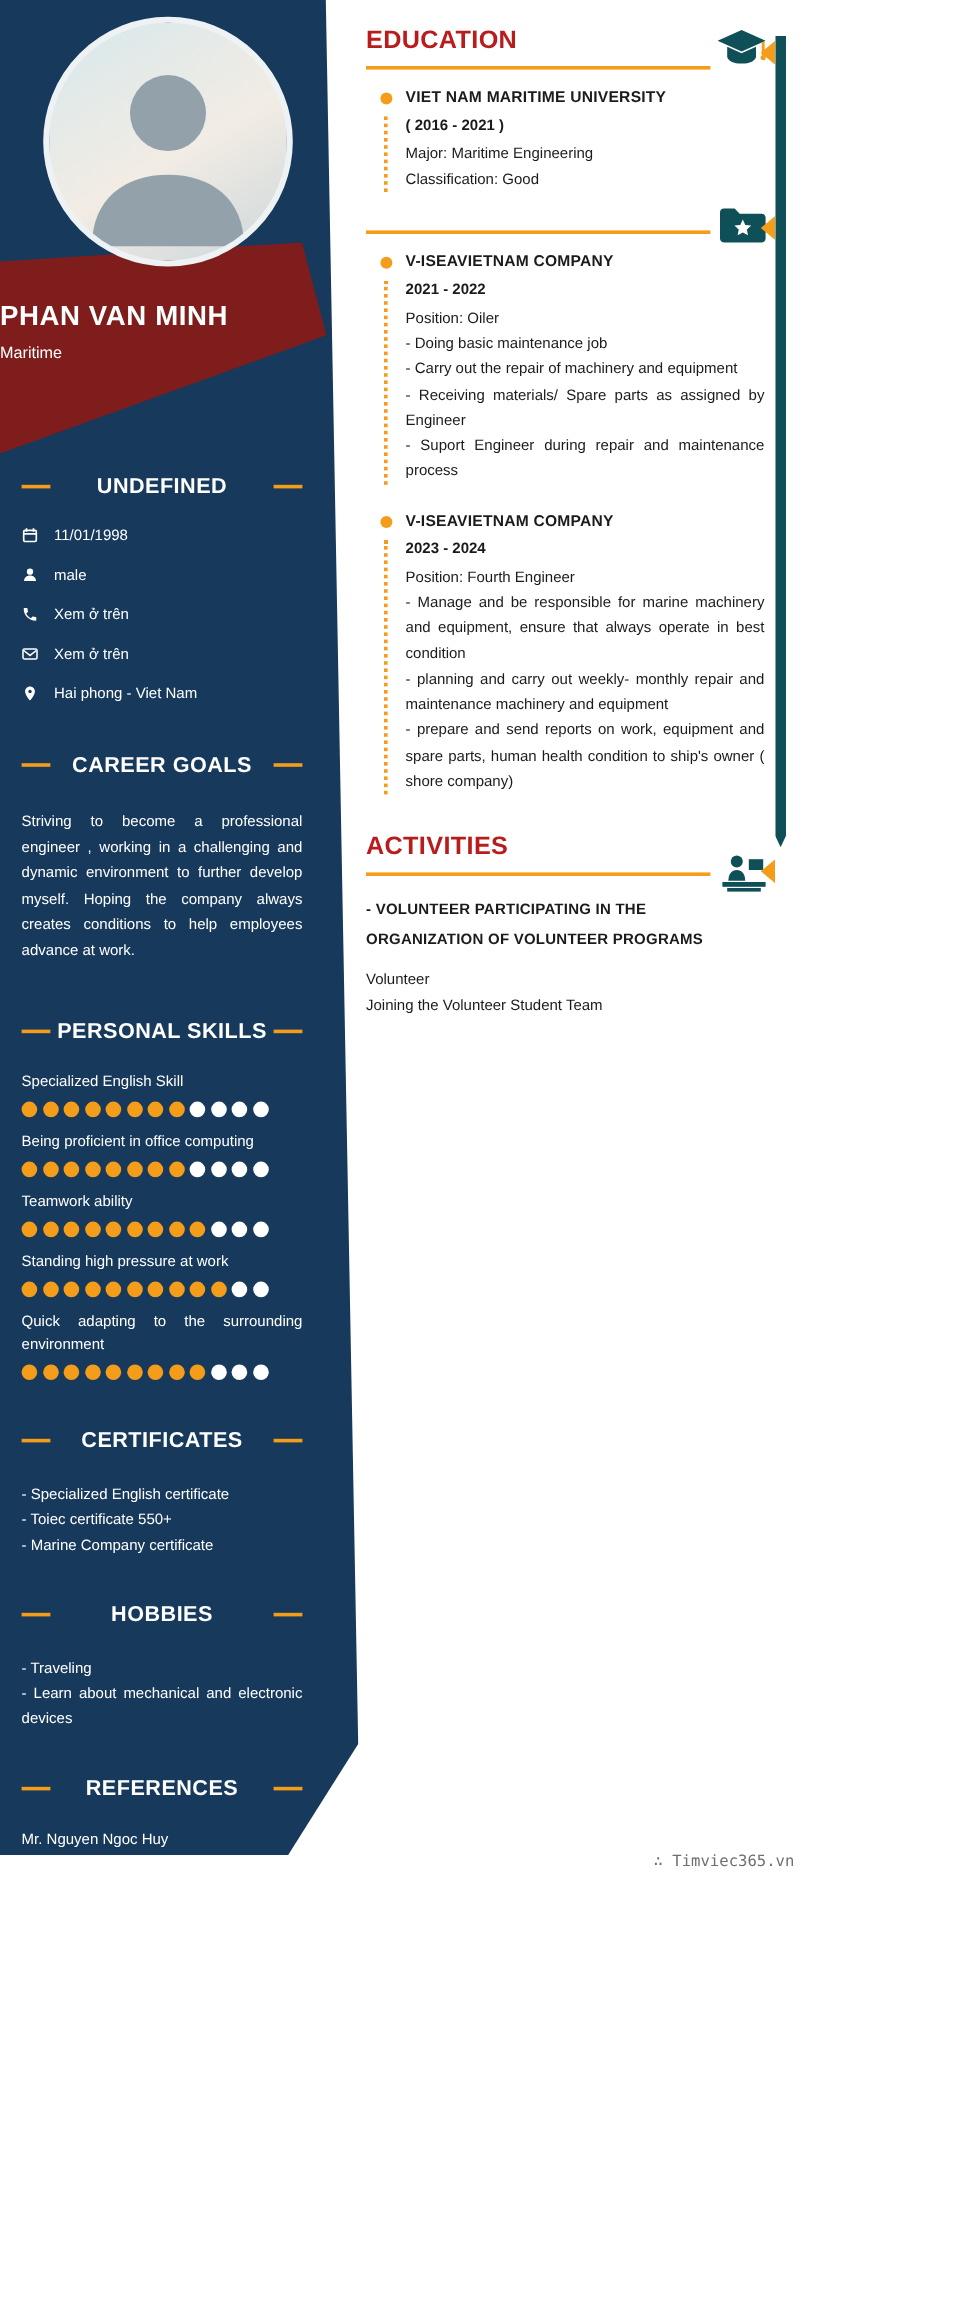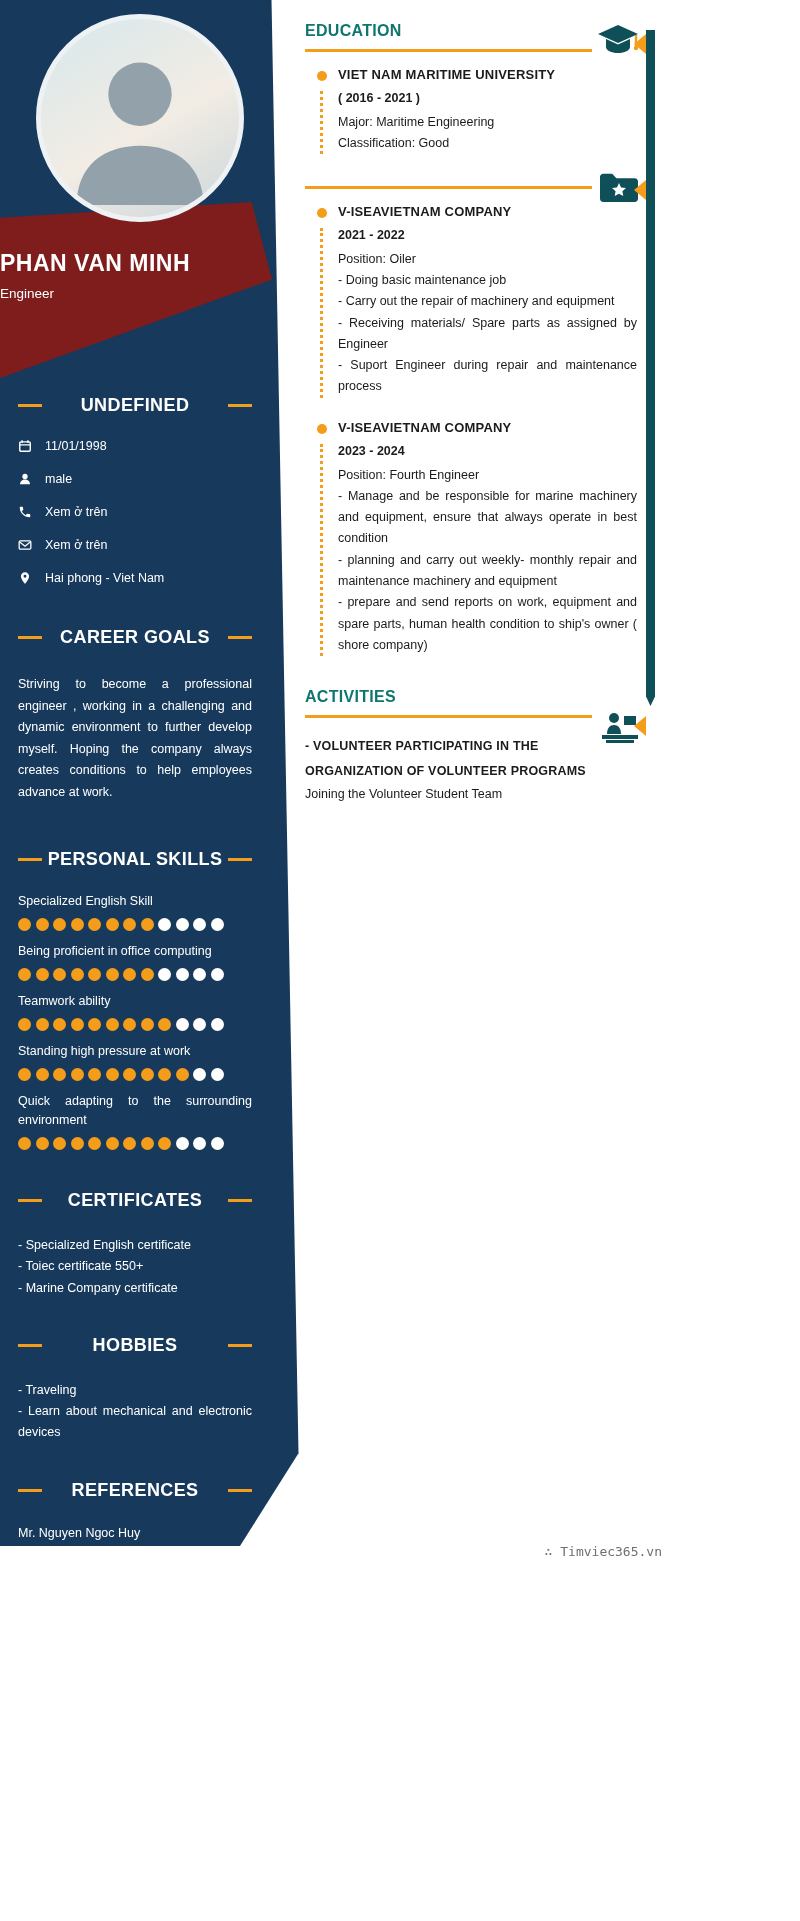--- a/index.html
+++ b/index.html
@@ -34,21 +34,21 @@
   .skill-label{margin-bottom:7px;line-height:19px;text-align:justify;}
   .dots{display:flex;gap:4.5px;margin-bottom:11px;}
   .dot{width:13px;height:13px;border-radius:50%;background:#ffffff;flex:0 0 auto;}
   .dot.filled{background:#F49D1A;}
   .sb-list{margin-top:24px;line-height:21.3px;text-align:justify;}
   .sb-list div{margin-bottom:0;}
   .sb-lines{margin-top:22px;line-height:21.3px;}
 
   
   .main{position:absolute;left:305px;top:22px;width:332px;z-index:2;font-size:12.5px;}
-  .m-header{font-size:16px;font-weight:bold;color:#0f766e;letter-spacing:.3px;}
+  .m-header{font-size:21px;font-weight:bold;color:#b91c1c;letter-spacing:.3px;}
   .m-underline{width:287px;height:3px;background:#F49D1A;margin-top:9px;}
   .m-sec{margin-top:32px;}
   .m-sec.first{margin-top:0;}
   .entry{position:relative;margin-top:15px;}
   .entry + .entry{margin-top:22px;}
   .bullet{position:absolute;left:12px;top:4px;width:10px;height:10px;border-radius:50%;background:#F49D1A;}
   .entry-title{margin-left:33px;font-weight:bold;font-size:13px;letter-spacing:.2px;}
   .entry-body{margin-left:15px;border-left:3px dotted #F49D1A;padding-left:15px;margin-top:9px;}
   .entry-period{font-weight:bold;margin-bottom:7px;}
   .entry-line{line-height:21px;}
@@ -76,21 +76,21 @@
 
   <div class="photo">
     <svg viewBox="0 0 100 100">
       <circle cx="50" cy="38" r="16" fill="#93a1ab"></circle>
       <path d="M18 94 c0-20 14-30 32-30 s32 10 32 30 z" fill="#93a1ab"></path>
     </svg>
   </div>
 
   <div class="banner">
     <div class="name">PHAN VAN MINH</div>
-    <div class="role">Engineer</div>
+    <div class="role">Maritime</div>
   </div>
 
   <div class="sidebar-content">
 
     <div class="sb-header">
       <span class="hline"></span>
       <span class="htxt">UNDEFINED</span>
       <span class="hline"></span>
     </div>
     <div class="contact-list">
@@ -304,20 +304,21 @@
           <div class="detail">- planning and carry out weekly- monthly repair and maintenance machinery and equipment</div>
           <div class="detail">- prepare and send reports on work, equipment and spare parts, human health condition to ship's owner ( shore company)</div>
         </div>
       </div>
     </div>
 
     <div class="m-sec">
       <div class="m-header">ACTIVITIES</div>
       <div class="m-underline"></div>
       <div class="act-title">- VOLUNTEER PARTICIPATING IN THE ORGANIZATION OF VOLUNTEER PROGRAMS</div>
+      <div class="act-line first">Volunteer</div>
       <div class="act-line">Joining the Volunteer Student Team</div>
     </div>
   </div>
 
   <div class="rail-bar"></div>
 
   <div class="rail-icon" style="left:596px;top:22px;width:44px;height:42px;">
     <svg viewBox="0 0 44 42">
       <path d="M22 3 L42 12 L22 21 L2 12 Z" fill="#0F4F57"></path>
       <path d="M10 17 v8 c0 3.4 5.4 6 12 6 s12-2.6 12-6 v-8 l-12 5.4 z" fill="#0F4F57"></path>

